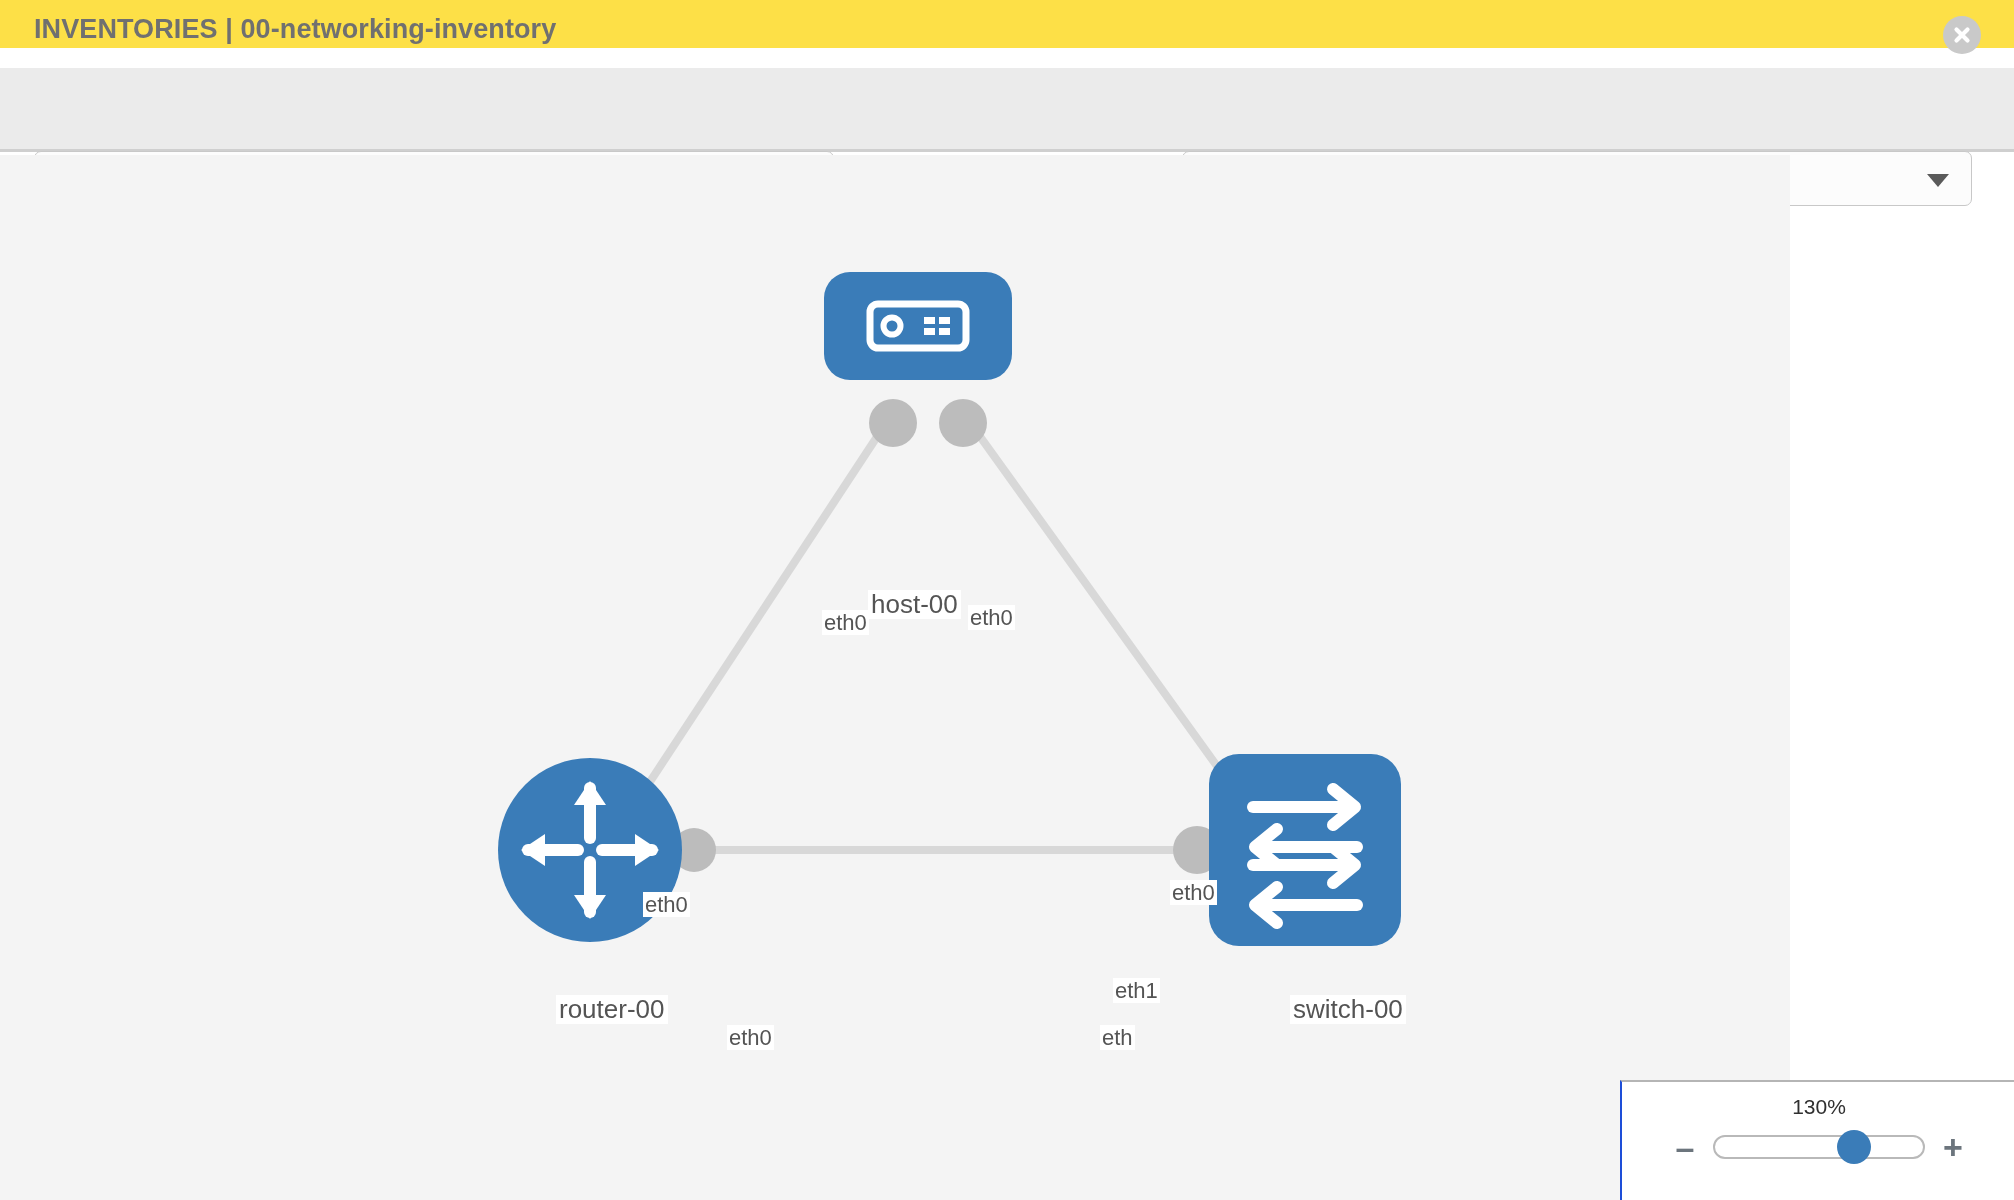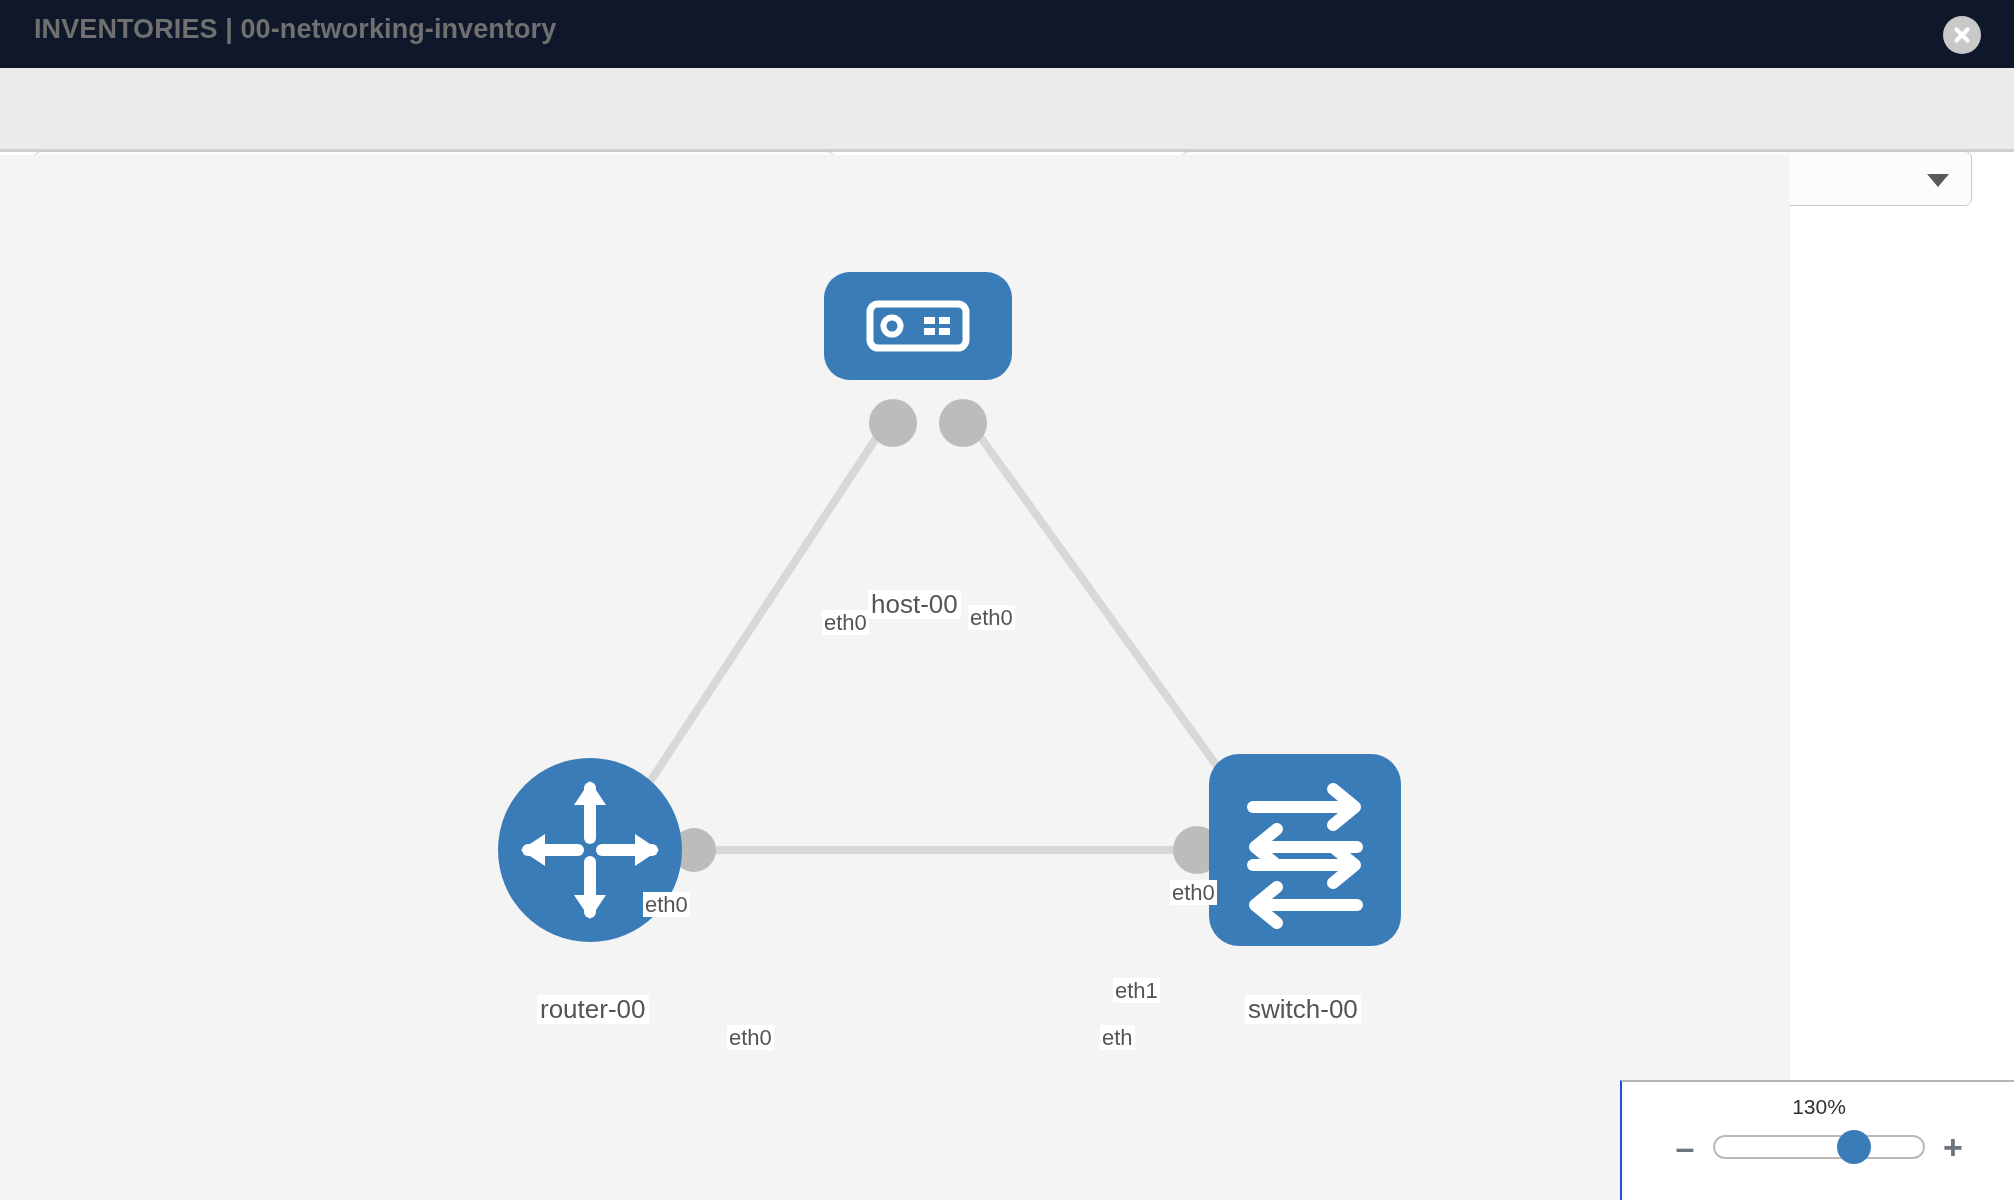--- a/index.html
+++ b/index.html
@@ -7,22 +7,22 @@
     width: 2014px; height: 1200px;
     font-family: "Liberation Sans", sans-serif;
     background: #ffffff;
     overflow: hidden;
   }
   #app { position: relative; width: 2014px; height: 1200px; }
 
   
   .header {
     position: absolute; top: 0; left: 0;
-    width: 2014px; height: 68px;
-    background: #0f172a;
+    width: 2014px; height: 48px;
+    background: #fde047;
     display: flex; align-items: center;
   }
   .page-title {
     position: absolute; left: 34px; top: 14px;
     font-size: 27px; font-weight: bold;
     color: #707070; letter-spacing: 0.1px;
     white-space: nowrap;
   }
   .close-btn {
     position: absolute; right: 33px; top: 16px;
@@ -253,22 +253,22 @@
     <div class="node-label" style="left:868px;  top:435px;">host-00</div>
 
     <div class="edge-label" style="left:643px;  top:737px;">eth0</div>
     <div class="edge-label" style="left:1170px; top:725px;">eth0</div>
 
     <div class="edge-label" style="left:727px;  top:870px;">eth0</div>
 
     <div class="edge-label" style="left:1100px; top:870px;">eth</div>
     <div class="edge-label" style="left:1113px; top:823px;">eth1</div>
 
-    <div class="node-label" style="left:537px;  top:840px;text-align:right;">router-00</div>
-    <div class="node-label" style="left:1245px; top:840px;text-align:right;">switch-00</div>
+    <div class="node-label" style="left:556px;  top:840px;text-align:right;">router-00</div>
+    <div class="node-label" style="left:1290px; top:840px;text-align:right;">switch-00</div>
 
   </div>
 
   <div class="zoom-panel">
     <div class="zoom-value">130%</div>
     <div class="zoom-row">
       <span class="zoom-minus">–</span>
       <div class="zoom-track">
         <div class="zoom-thumb" style="left: 67%;"></div>
       </div>

